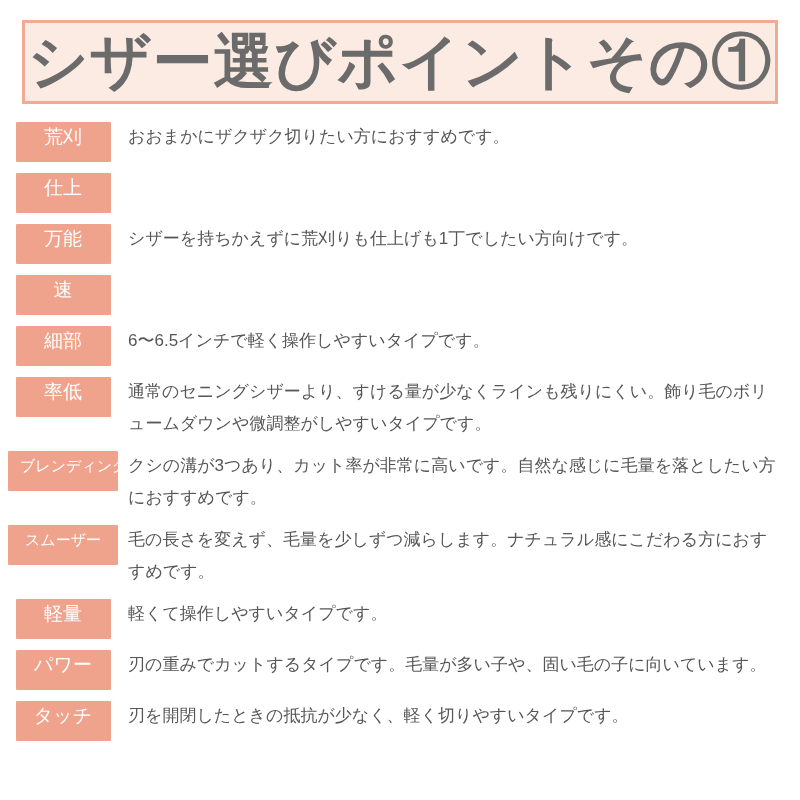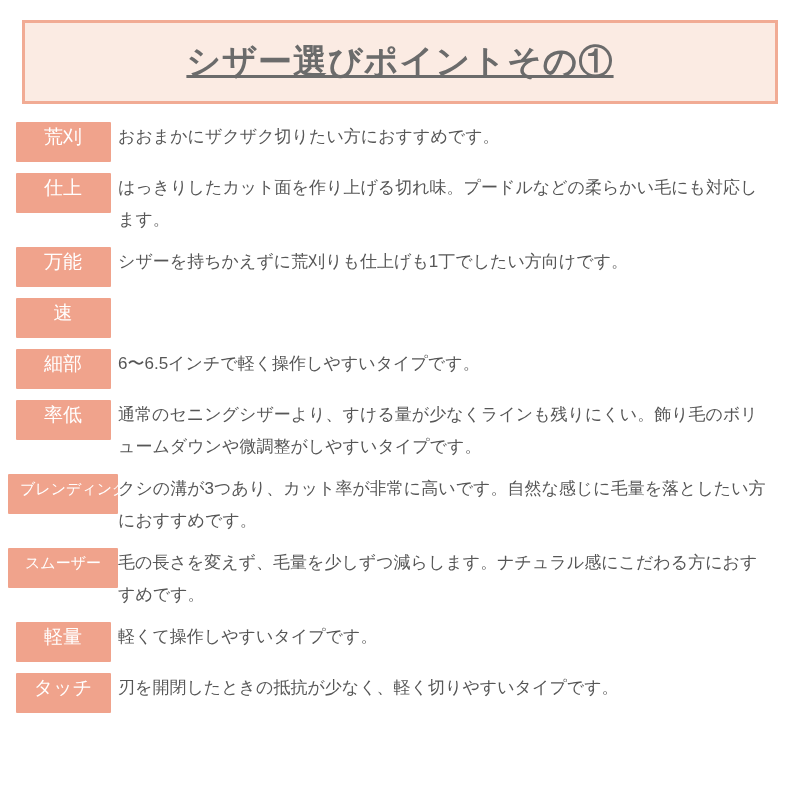--- a/index.html
+++ b/index.html
@@ -22,26 +22,25 @@
   .header-box {
     margin: 20px 22px 0 22px;
     height: 78px;
     background: var(--header-bg);
     border: 3px solid var(--header-border);
     display: flex;
     align-items: center;
     justify-content: center;
   }
   .header-title {
-    font-size: 34px;
+    font-size: 60px;
     font-weight: bold;
     color: var(--header-text);
     letter-spacing: 1px;
     white-space: nowrap;
-    text-decoration: underline;
   }
   .content {
     margin-top: 17px;
     padding-left: 8px;
   }
   .row {
     display: flex;
     align-items: flex-start;
     margin-bottom: 10px;
   }
@@ -60,20 +59,21 @@
     line-height: 30px;
     margin-top: 1px;
     padding: 0 5px;
     text-align: center;
     font-size: 19px;
     white-space: nowrap;
     border-radius: 1px;
   }
   .badge.long { font-size: 15px; min-width: 110px; padding: 0 12px; }
   .desc {
+    margin-left: 10px;
     width: 655px;
     font-size: 17px;
     line-height: 32px;
     color: var(--body-text);
   }
 </style>
 </head>
 <body style="--badge-bg: #F0A38C; --badge-text: #FFFFFF; --body-text: #565656; --header-bg: #FBEBE3; --header-border: #F1AB94; --header-text: #6B6B6B;">
 
 <div class="header-box">
@@ -84,21 +84,20 @@
     <div class="row">
       <div class="badge-col">
         <div class="badge">荒刈</div>
       </div>
       <div class="desc">おおまかにザクザク切りたい方におすすめです。</div>
     </div>
     <div class="row">
       <div class="badge-col">
         <div class="badge">仕上</div>
       </div>
-      <div class="desc">はっきりしたカット面を作り上げる切れ味。プードルなどの柔らかい毛にも対応します。</div>
     </div>
     <div class="row">
       <div class="badge-col">
         <div class="badge">万能</div>
       </div>
       <div class="desc">シザーを持ちかえずに荒刈りも仕上げも1丁でしたい方向けです。</div>
     </div>
     <div class="row">
       <div class="badge-col">
         <div class="badge">速</div>
@@ -129,17 +128,23 @@
       <div class="desc">毛の長さを変えず、毛量を少しずつ減らします。ナチュラル感にこだわる方におすすめです。</div>
     </div>
     <div class="row">
       <div class="badge-col">
         <div class="badge">軽量</div>
       </div>
       <div class="desc">軽くて操作しやすいタイプです。</div>
     </div>
     <div class="row">
       <div class="badge-col">
+        <div class="badge">パワー</div>
+      </div>
+      <div class="desc">刃の重みでカットするタイプです。毛量が多い子や、固い毛の子に向いています。</div>
+    </div>
+    <div class="row">
+      <div class="badge-col">
         <div class="badge">タッチ</div>
       </div>
       <div class="desc">刃を開閉したときの抵抗が少なく、軽く切りやすいタイプです。</div>
     </div>
   </div>
 
 </body></html>

